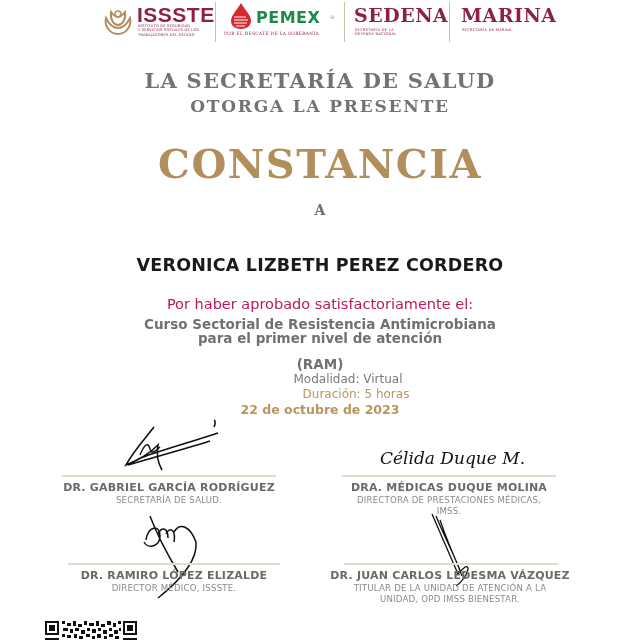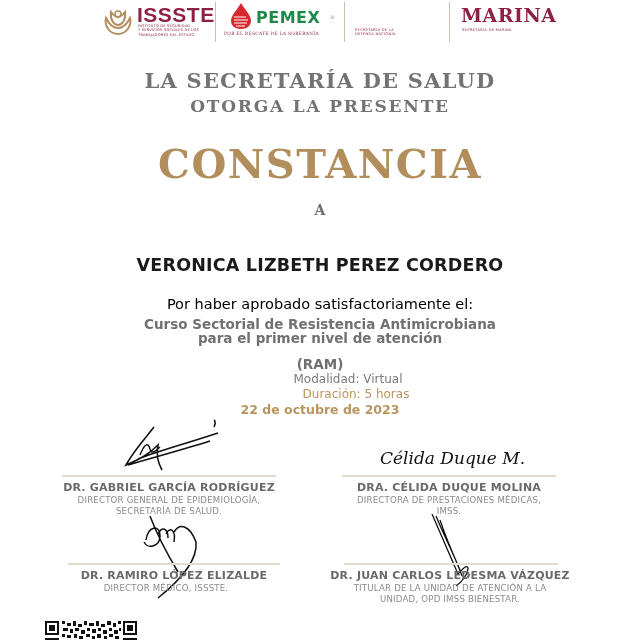--- a/index.html
+++ b/index.html
@@ -22,21 +22,21 @@
   .marina-word { position: absolute; left: 461px; top: 4px; font-family: "DejaVu Serif", serif; font-weight: bold; font-size: 19px; color: #8e2143; letter-spacing: 0.5px; }
   .marina-sub { position: absolute; left: 462px; top: 28px; font-size: 3.6px; color: #8e2143; letter-spacing: 0.3px; text-transform: uppercase; }
 
   .center-line { position: absolute; left: 0; width: 640px; text-align: center; white-space: nowrap; }
   .serif-head { font-family: "DejaVu Serif", serif; font-weight: bold; color: #737373; letter-spacing: 1.2px; }
   .h1 { top: 68px; font-size: 21px; }
   .h2 { top: 96px; font-size: 17px; letter-spacing: 1.8px; }
   .title { top: 140px; font-family: "DejaVu Serif", serif; font-size: 40px; color: #b38e5d; letter-spacing: 1.5px; font-weight: bold; }
   .a-letter { top: 202px; font-family: "DejaVu Serif", serif; font-weight: bold; font-size: 14px; color: #6f6f6f; }
   .name { top: 255px; font-family: "DejaVu Sans", sans-serif; font-weight: bold; font-size: 17.5px; color: #1a1a1a; letter-spacing: 0.2px; }
-  .intro { top: 296px; font-family: "DejaVu Sans", sans-serif; font-size: 14.5px; color: #000000; }
+  .intro { top: 296px; font-family: "DejaVu Sans", sans-serif; font-size: 14.5px; color: #be185d; }
   .course { font-family: "DejaVu Sans", sans-serif; font-weight: bold; font-size: 13.5px; color: #707070; line-height: 14px; }
   .c1 { top: 317px; } .c2 { top: 331px; } .c3 { top: 341px; margin-top: 16px; }
   .modal { top: 372px; font-size: 12px; color: #7a7a7a; padding-left: 28px; }
   .durac { top: 387px; font-size: 12px; color: #b8955f; padding-left: 36px; }
   .date { top: 402px; font-size: 12.5px; font-weight: bold; color: #b8955f; }
 
   .sig-line { position: absolute; height: 2px; background: #e4dccb; }
   .sig-name { position: absolute; text-align: center; font-weight: bold; font-size: 11px; color: #6a6a6a; white-space: nowrap; letter-spacing: 0.2px; }
   .sig-role { position: absolute; text-align: center; font-size: 8.6px; color: #8a8a8a; line-height: 11px; letter-spacing: 0.2px; }
   .sig-svg { position: absolute; overflow: visible; }
@@ -63,20 +63,21 @@
 
   <svg class="abs" style="left:228px;top:2px" width="26" height="28" viewBox="0 0 26 28">
     <path d="M13 1 C9 8 3 13 3 19 C3 24 7.5 27 13 27 C18.5 27 23 24 23 19 C23 13 17 8 13 1Z" fill="#d7282f"></path>
     <path d="M6 15 L18 15 M6 18 L20 18 M6 21 L19 21 M8 24 L17 24" stroke="#ffffff" stroke-width="1.2"></path>
   </svg>
   <span class="pemex-word">PEMEX</span>
   <span class="pemex-reg">®</span>
   <span class="pemex-sub">POR EL RESCATE DE LA SOBERANÍA</span>
   <div class="vsep" style="left:344px"></div>
 
+  <span class="sedena-word">SEDENA</span>
   <div class="sedena-sub">
     <div>Secretaría de la</div>
     <div>Defensa Nacional</div>
   </div>
   <div class="vsep" style="left:449px"></div>
 
   <span class="marina-word">MARINA</span>
   <span class="marina-sub">Secretaría de Marina</span>
 </div>
 
@@ -93,38 +94,37 @@
 <div class="center-line durac">Duración: 5 horas</div>
 <div class="center-line date">22 de octubre de 2023</div>
 
 <svg class="sig-svg" style="left:118px;top:415px" width="110" height="65" viewBox="0 0 110 65">
   <path d="M36 12 C30 20 16 35 8 50 C22 44 30 40 40 30 C38 40 40 48 44 55 M10 50 C30 44 60 36 92 26 M20 44 C40 36 70 28 100 18 M96 5 C98 6 97 10 96 12" fill="none" stroke="#111" stroke-width="1.6"></path>
   <path d="M22 40 C26 30 30 26 32 34 C33 40 38 36 42 32" fill="none" stroke="#111" stroke-width="1.4"></path>
 </svg>
 <div class="sig-line" style="left:62px;top:475px;width:214px"></div>
 <div class="sig-name" style="left:52px;top:481px;width:234px">DR. GABRIEL GARCÍA RODRÍGUEZ</div>
 <div class="sig-role" style="left:52px;top:495px;width:234px">
-  <div>DIRECTOR GENERAL DE EPIDEMIOLOGÍA,</div>
   <div>SECRETARÍA DE SALUD.</div>
 </div>
 
 <div class="hand" style="left:380px;top:448px">Célida Duque M.</div>
 <div class="sig-line" style="left:342px;top:475px;width:214px"></div>
-<div class="sig-name" style="left:332px;top:481px;width:234px">DRA. CÉLIDA DUQUE MOLINA</div>
+<div class="sig-name" style="left:332px;top:481px;width:234px">DRA. MÉDICAS DUQUE MOLINA</div>
 <div class="sig-role" style="left:332px;top:495px;width:234px">
   <div>DIRECTORA DE PRESTACIONES MÉDICAS,</div>
   <div>IMSS.</div>
 </div>
 
 <svg class="sig-svg" style="left:138px;top:512px" width="80" height="90" viewBox="0 0 80 90">
   <path d="M12 4 C18 20 28 40 40 60 M8 28 C10 14 22 12 22 24 C22 34 10 38 6 30 M20 22 C24 14 30 16 30 26 M28 22 C32 14 38 18 36 30 M36 20 C42 10 52 14 58 30 C60 50 40 70 20 86" fill="none" stroke="#111" stroke-width="1.5"></path>
 </svg>
 <div class="sig-line" style="left:68px;top:563px;width:212px"></div>
 <div class="sig-name" style="left:56px;top:569px;width:236px">DR. RAMIRO LÓPEZ ELIZALDE</div>
-<div class="sig-role" style="left:48px;top:583px;width:236px">
+<div class="sig-role" style="left:56px;top:583px;width:236px">
   <div>DIRECTOR MÉDICO, ISSSTE.</div>
 </div>
 
 <svg class="sig-svg" style="left:428px;top:512px" width="45" height="75" viewBox="0 0 45 75">
   <path d="M4 2 C12 20 22 44 30 62 M8 4 C16 24 28 46 34 64 M30 62 C34 58 38 52 40 56 C40 62 34 70 28 74 M12 8 C18 26 24 40 32 58" fill="none" stroke="#111" stroke-width="1.3"></path>
 </svg>
 <div class="sig-line" style="left:344px;top:563px;width:214px"></div>
 <div class="sig-name" style="left:330px;top:569px;width:240px">DR. JUAN CARLOS LEDESMA VÁZQUEZ</div>
 <div class="sig-role" style="left:330px;top:583px;width:240px">
   <div>TITULAR DE LA UNIDAD DE ATENCIÓN  A LA</div>

